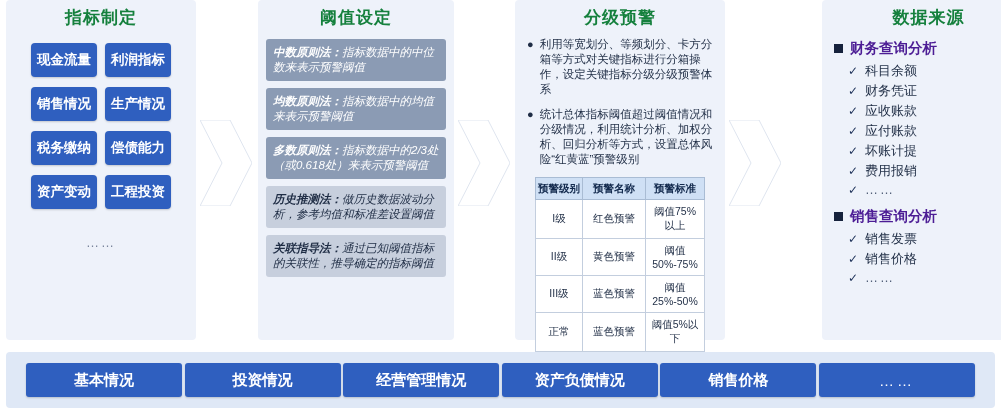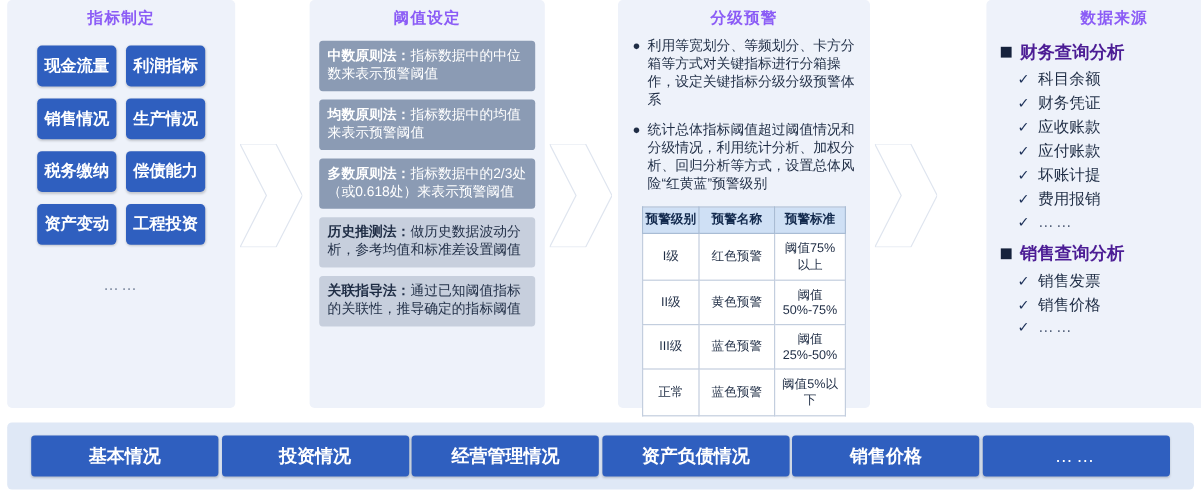--- a/index.html
+++ b/index.html
@@ -9,38 +9,38 @@
     font-family:"Liberation Sans","DejaVu Sans",sans-serif;
     color:#1a2a44;
     overflow:hidden;
     position:relative;
   }
   .board{position:relative;width:1001px;height:340px;}
 
   
   .col{position:absolute;top:0;border-radius:4px;}
   .col-title{
-    text-align:center;font-weight:bold;font-size:13px;color:#8b5cf6;
+    text-align:center;font-weight:bold;font-size:17px;color:#15803d;
     letter-spacing:1px;padding-top:6px;
   }
 
   
   #col1{left:6px;width:190px;height:340px;background:#eef2fa;}
   .pill-grid{display:flex;flex-wrap:wrap;gap:10px 8px;justify-content:center;margin-top:14px;}
   .pill{
     width:66px;height:34px;border-radius:4px;background:#2f5fbf;
     color:#fff;font-size:13.5px;font-weight:bold;
     display:flex;align-items:center;justify-content:center;
     box-shadow:0 1px 2px rgba(0,0,0,.18);
   }
   .dots-center{text-align:center;color:#7a869c;font-size:13px;margin-top:26px;letter-spacing:2px;}
 
   
   #col2{left:258px;width:196px;height:340px;background:#eef2fa;}
-  .rule-list{margin-top:10px;padding:0 8px;display:flex;flex-direction:column;gap:7px;}
+  .rule-list{margin-top:10px;padding:0 8px;display:flex;flex-direction:column;gap:7px;font-style:italic;}
   .rule{
     background:#8b9bb4;color:#ffffff;border-radius:3px;
     font-size:11.5px;line-height:15px;padding:6px 7px;
   }
   .rule b{font-weight:bold;}
   .rule.alt{background:#c7cfdd;color:#1f2d45;}
 
   
   #col3{left:515px;width:210px;height:340px;background:#eef2fa;}
   .bullets{margin-top:8px;padding:0 10px 0 12px;}

